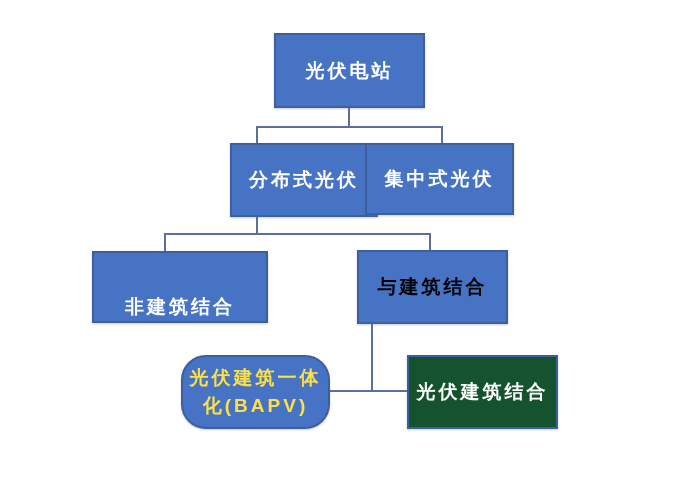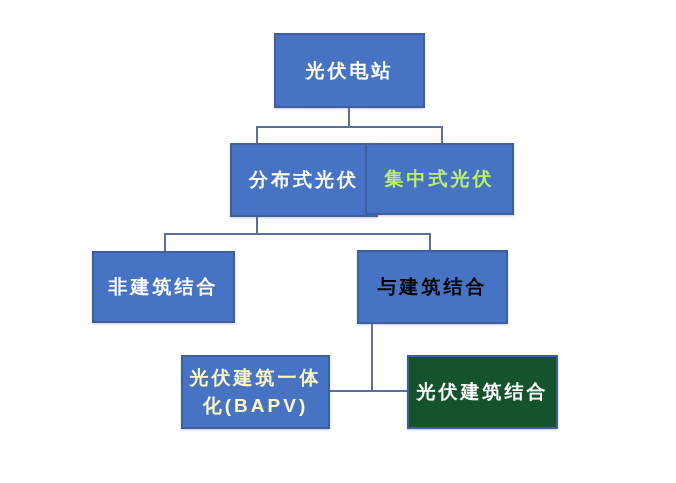--- a/index.html
+++ b/index.html
@@ -54,29 +54,29 @@
     <div class="connector" style="left: 164px; top: 233px; width: 2px; height: 19px; background: rgb(90, 111, 157);"></div>
     <div class="connector" style="left: 429px; top: 233px; width: 2px; height: 18px; background: rgb(90, 111, 157);"></div>
     <div class="connector" style="left: 371px; top: 323px; width: 2px; height: 68px; background: rgb(90, 111, 157);"></div>
     <div class="connector" style="left: 330px; top: 390px; width: 78px; height: 2px; background: rgb(90, 111, 157);"></div>
     <div class="node" style="left: 274px; top: 33px; width: 151px; height: 75px; background: rgb(70, 115, 196); border-color: rgb(61, 95, 158); color: rgb(255, 255, 255);">
       <span class="node-line">光伏电站</span>
     </div>
     <div class="node" style="left: 182px; top: 143px; width: 148px; height: 74px; background: rgb(70, 115, 196); border-color: rgb(61, 95, 158); color: rgb(255, 255, 255); margin-left: 48px;">
       <span class="node-line">分布式光伏</span>
     </div>
-    <div class="node" style="left: 365px; top: 143px; width: 149px; height: 72px; background: rgb(70, 115, 196); border-color: rgb(61, 95, 158); color: #bef264;">
+    <div class="node" style="left: 365px; top: 143px; width: 149px; height: 72px; background: rgb(70, 115, 196); border-color: rgb(61, 95, 158); color: #ffffff;">
       <span class="node-line">集中式光伏</span>
     </div>
-    <div class="node" style="left: 92px; top: 251px; width: 143px; height: 72px; background: rgb(70, 115, 196); border-color: rgb(61, 95, 158); color: rgb(255, 255, 255);">
+    <div class="node" style="left: 92px; top: 251px; width: 176px; height: 72px; background: rgb(70, 115, 196); border-color: rgb(61, 95, 158); color: rgb(255, 255, 255); justify-content: flex-end;">
       <span class="node-line">非建筑结合</span>
     </div>
     <div class="node" style="left: 357px; top: 250px; width: 151px; height: 74px; background: rgb(70, 115, 196); border-color: rgb(61, 95, 158); color: #000000;">
       <span class="node-line">与建筑结合</span>
     </div>
-    <div class="node" style="left: 181px; top: 355px; width: 149px; height: 74px; background: rgb(70, 115, 196); border-color: rgb(61, 95, 158); color: #fef9c3;">
+    <div class="node" style="left: 181px; top: 355px; width: 149px; height: 74px; background: rgb(70, 115, 196); border-color: rgb(61, 95, 158); color: #fde047; border-radius: 25px;">
       <span class="node-line">光伏建筑一体</span>
       <span class="node-line">化(BAPV)</span>
     </div>
     <div class="node" style="left: 407px; top: 355px; width: 151px; height: 74px; background: #14532d; border-color: rgb(61, 95, 158); color: rgb(255, 255, 255);">
       <span class="node-line">光伏建筑结合</span>
     </div>
   </div>
 
 </body></html>

